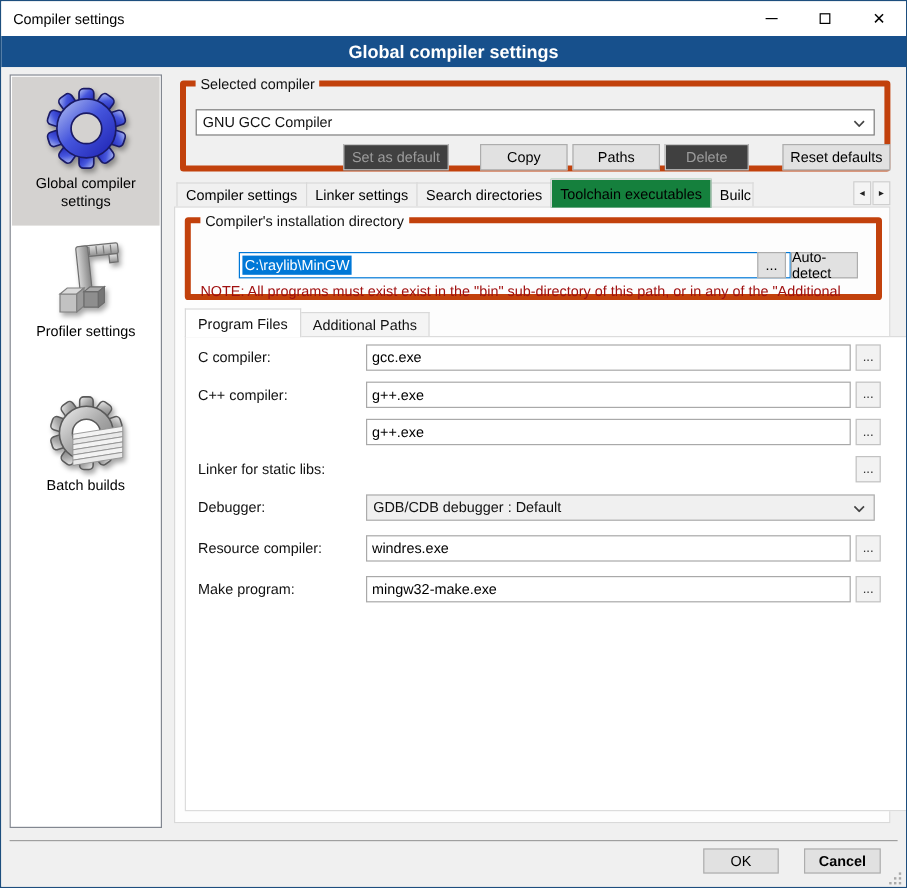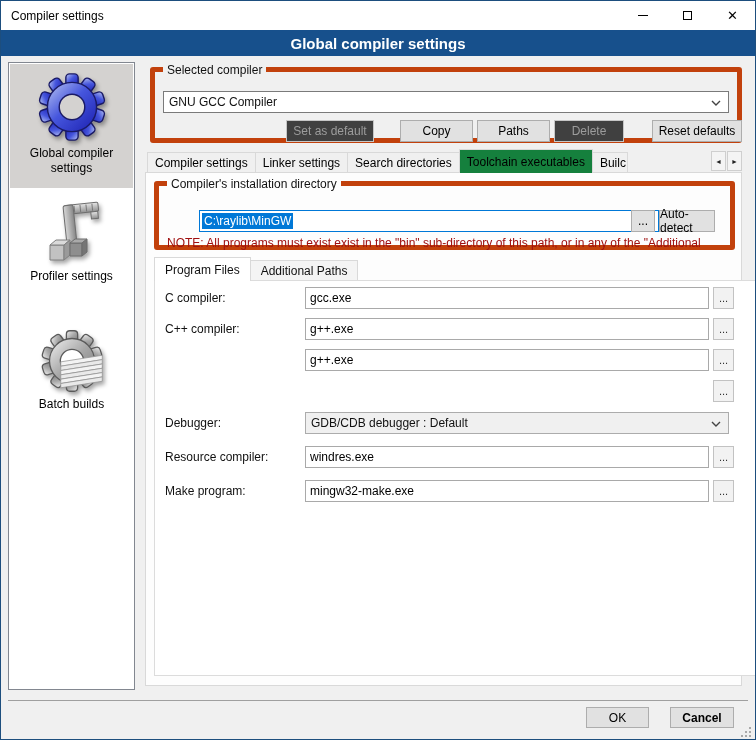--- a/index.html
+++ b/index.html
@@ -280,20 +280,21 @@
           <input type="text" value="g++.exe" style="">
           <div class="btn mini-btn">...</div>
         </div>
 
         <div class="frow" style="top:68px;">
           <input type="text" value="g++.exe" style="">
           <div class="btn mini-btn">...</div>
         </div>
 
         <div class="frow" style="top:99px;">
+          <span class="flabel">Linker for static libs:</span>
           <div class="btn mini-btn">...</div>
         </div>
 
         <div class="frow" style="top:131px;">
           <span class="flabel">Debugger:</span>
           <div class="combo combo-flat" style="top:0;">
             <span>GDB/CDB debugger : Default</span>
             <svg class="chev" width="10" height="6" viewBox="0 0 10 6">
                 <polyline points="1,1 5,5 9,1" fill="none" stroke="#444" stroke-width="1.4"></polyline>
               </svg>

